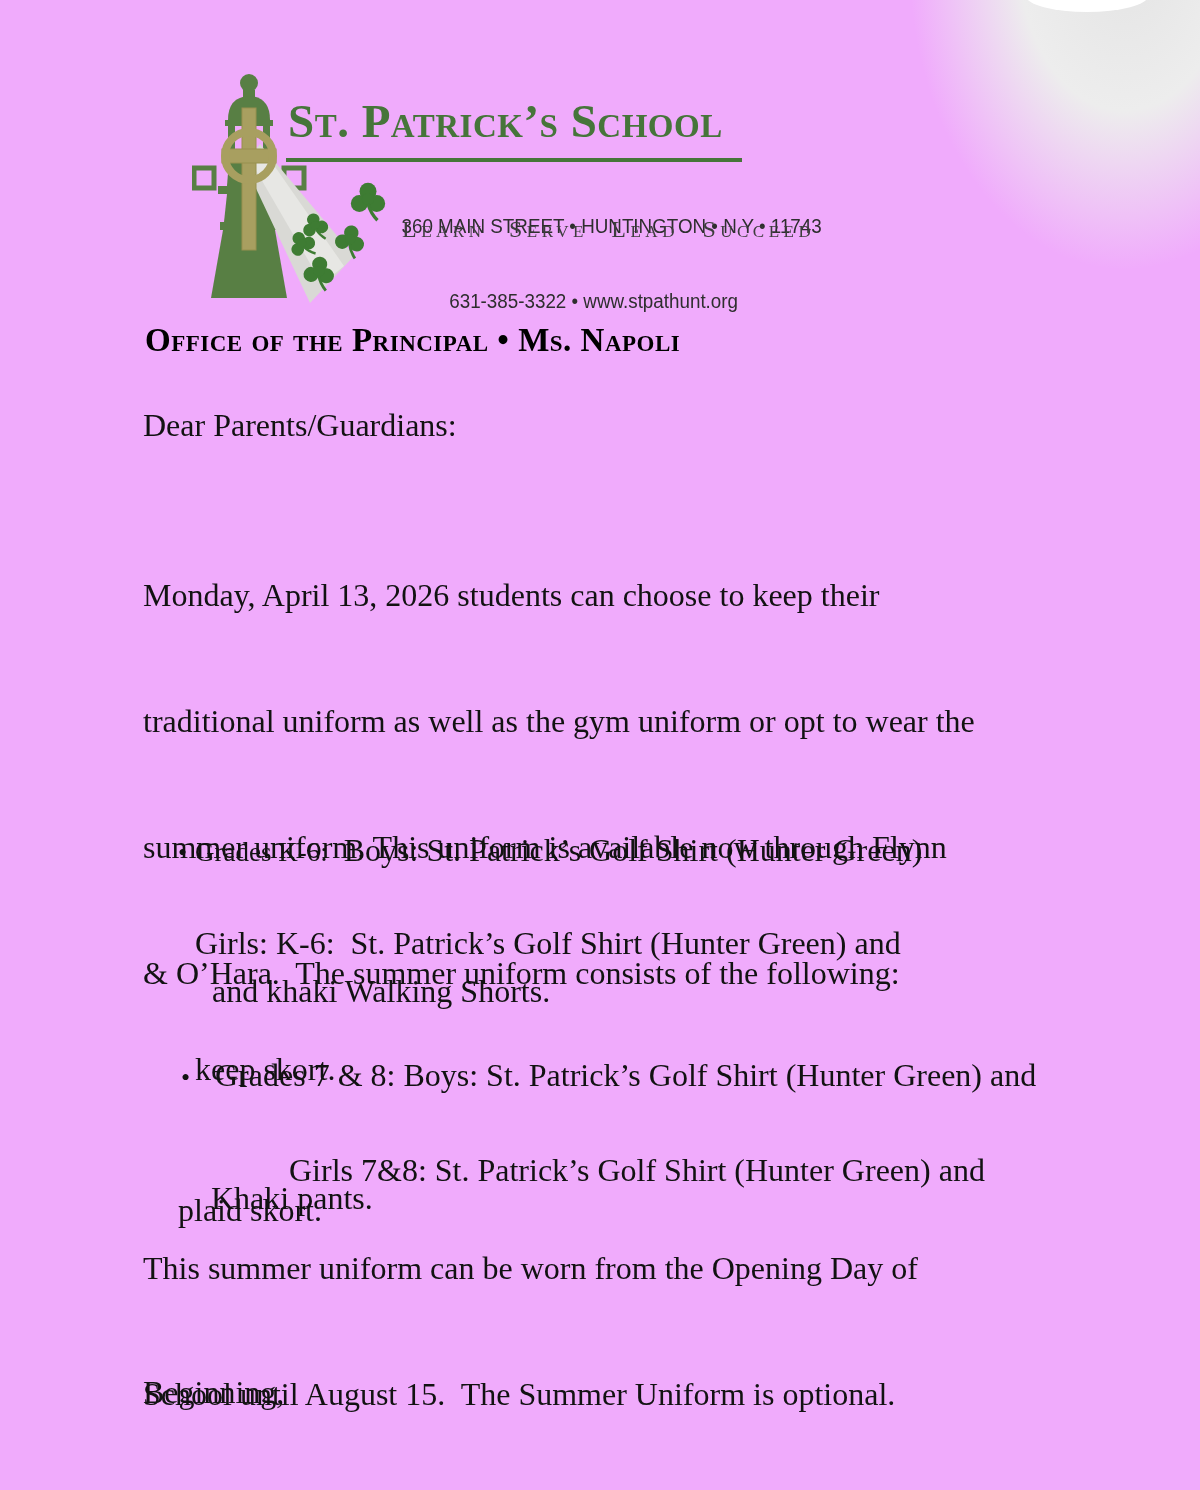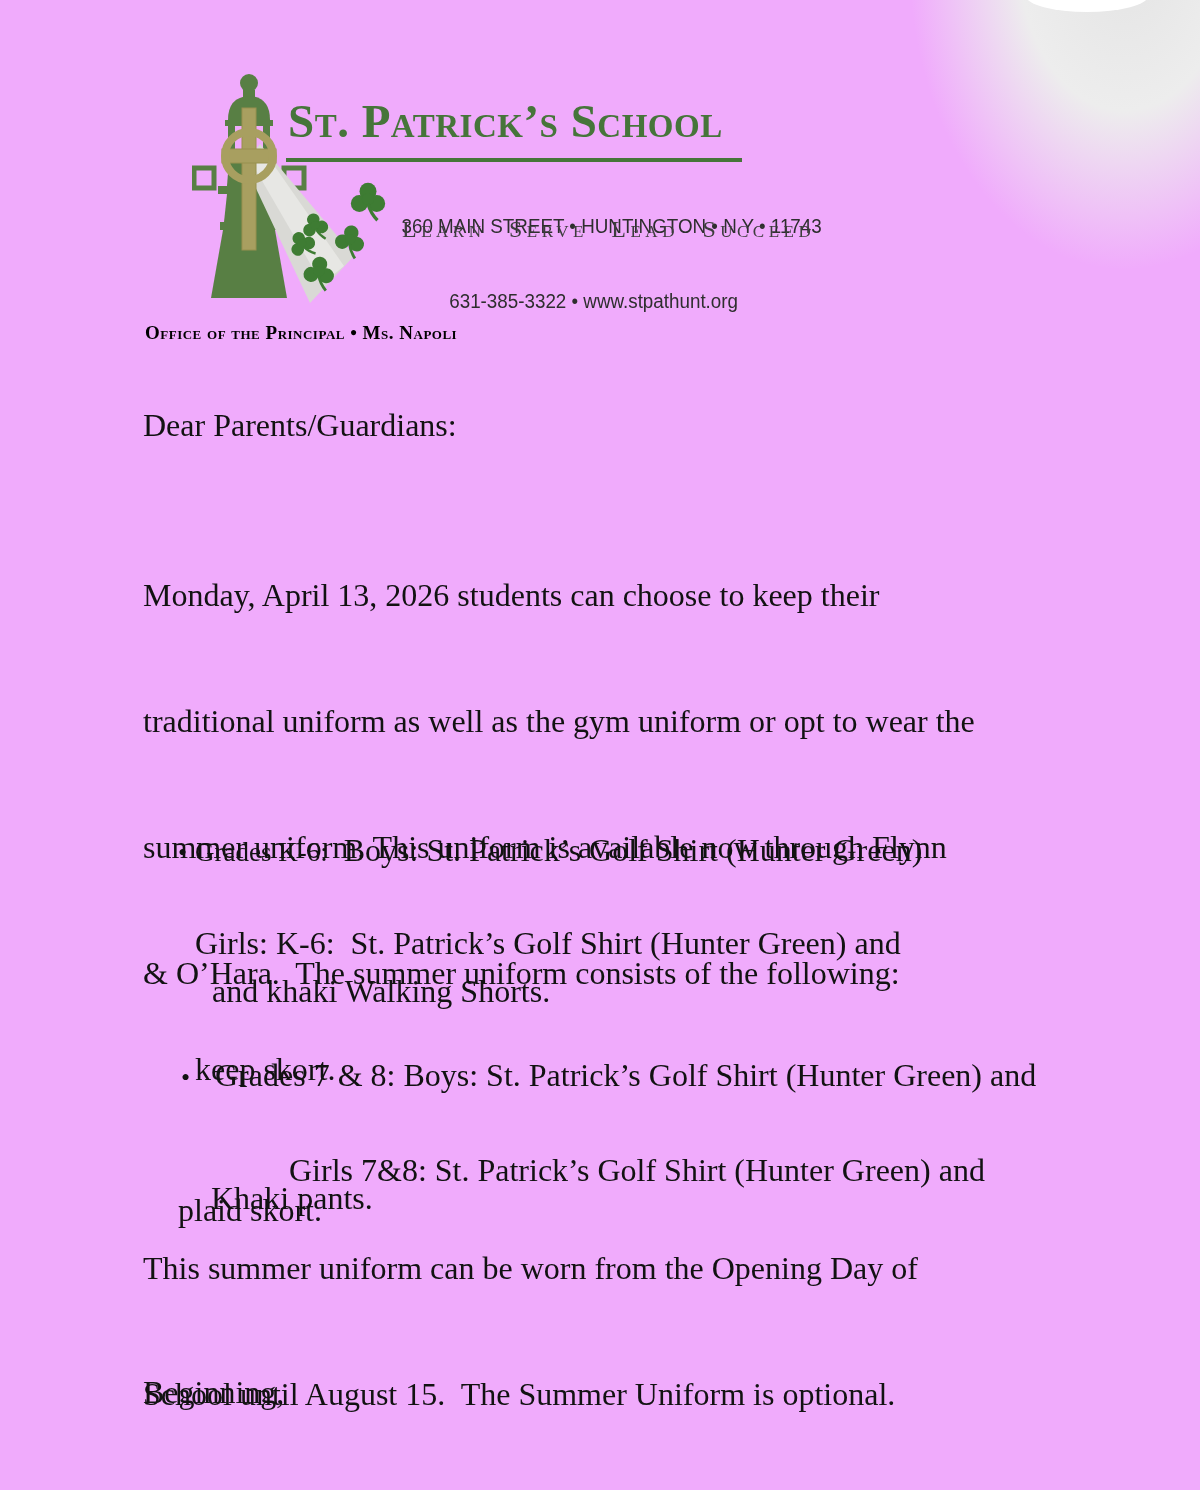--- a/index.html
+++ b/index.html
@@ -41,21 +41,21 @@
     white-space:pre;
   }
   .tagline{
     position:absolute;left:402px;top:216px;
     font-size:24px;font-variant:small-caps;color:#3d3d3d;
     letter-spacing:4.5px;word-spacing:13px;white-space:pre;
   }
   
   .office{
     position:absolute;left:145px;top:322px;
-    font-size:19px;font-weight:700;font-variant:small-caps;
+    font-size:33px;font-weight:700;font-variant:small-caps;
     letter-spacing:0.5px;color:#000;white-space:pre;
   }
   .salutation{
     position:absolute;left:143px;top:407px;
     font-size:32px;white-space:pre;
   }
   .grp{position:absolute;white-space:pre;font-size:32px;}
   .grp .ln{white-space:pre;}
   .intro{left:143px;top:490px;line-height:42px;}
   .b1main{left:178px;top:735px;line-height:46px;}

